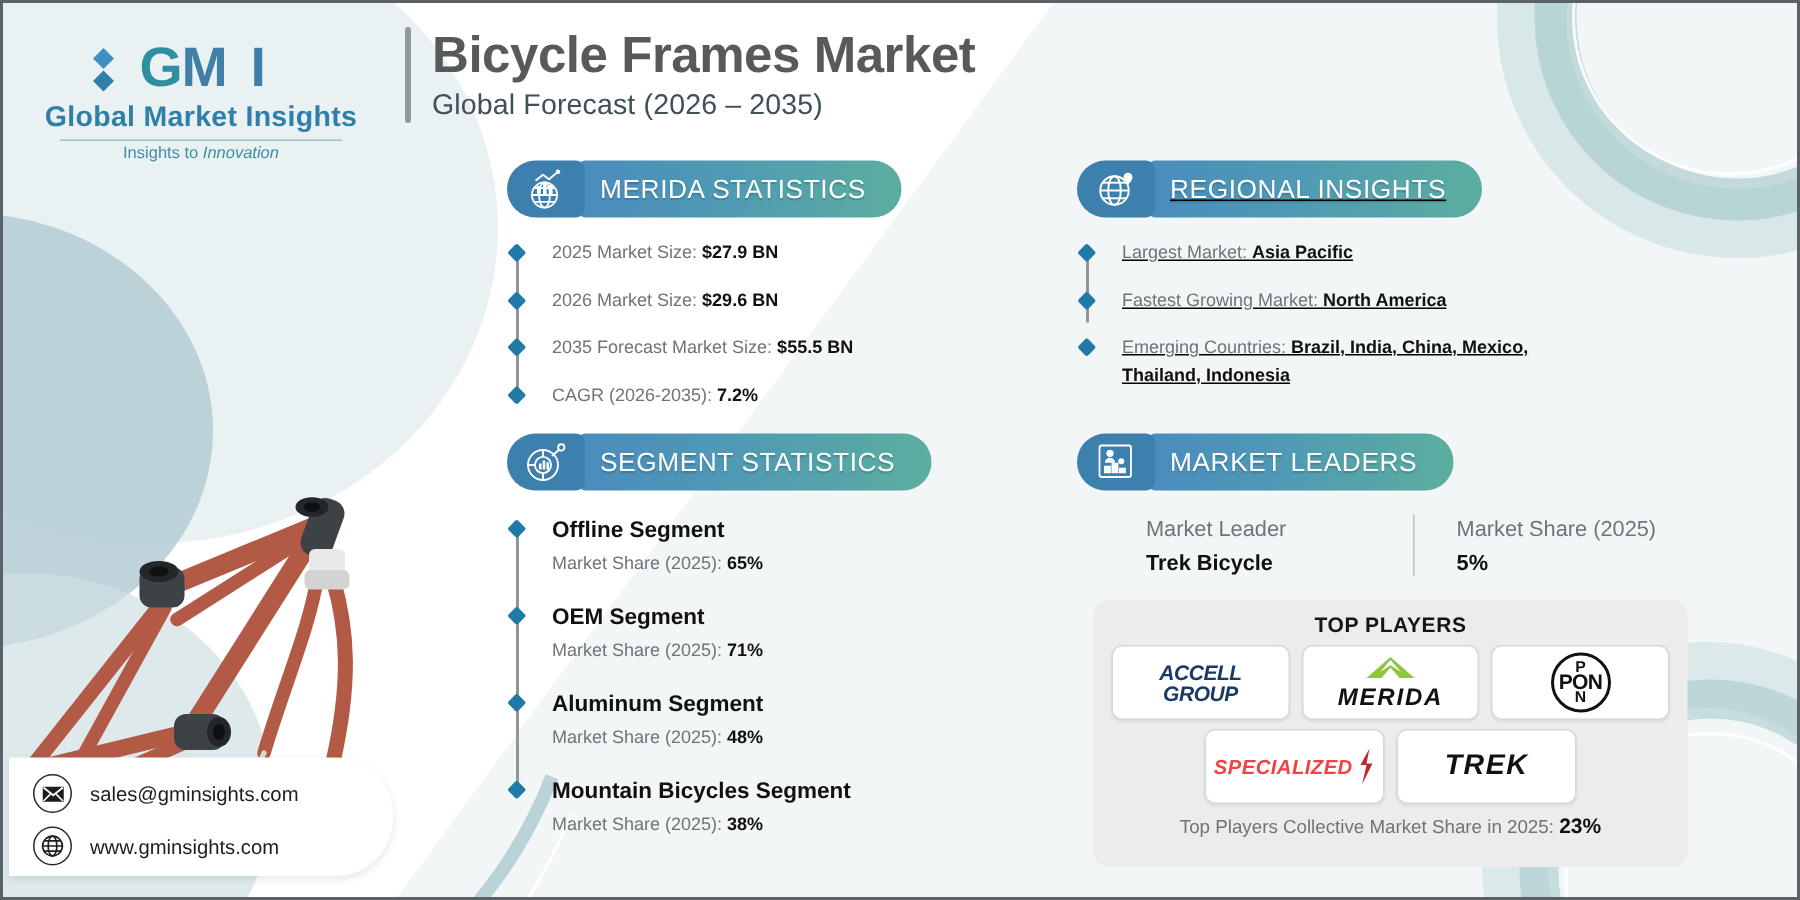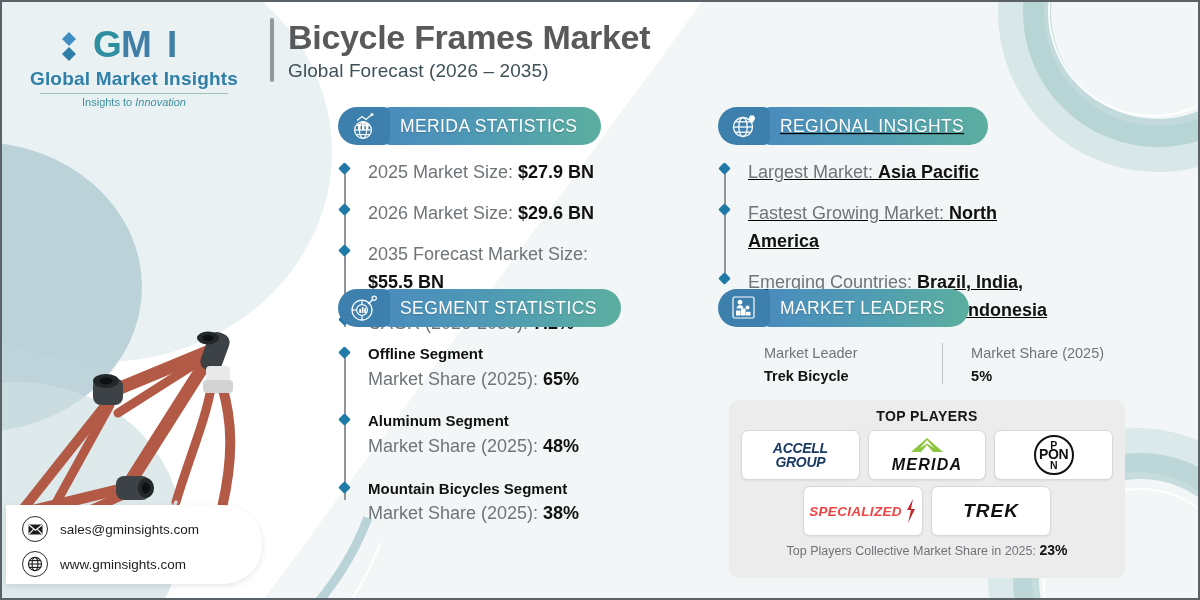--- a/index.html
+++ b/index.html
@@ -128,21 +128,21 @@
     position: absolute; left: 6px; top: 8px; bottom: 10px;
     width: 2px; background: #8f9599;
   }
   .bitem { position: relative; margin-bottom: 13px; }
   .bitem:last-child { margin-bottom: 0; }
   .bdot {
     position: absolute; left: -28px; top: 5px;
     width: 9px; height: 9px; background: #1f7aa8;
     transform: rotate(45deg); border-radius: 1.5px;
   }
-  .btxt { font-size: 18px; color: #6e7478; line-height: 1.55; }
+  .btxt { font-size: 12px; color: #6e7478; line-height: 1.55; }
   .btxt b { color: #111111; font-weight: bold; }
   .seg-head { font-size: 15px; color: #111111; font-weight: bold; line-height: 1.5; }
 
   
   .ml-grid {
     margin-top: 16px; margin-left: 46px;
     display: flex; align-items: stretch; gap: 4px;
   }
   .ml-col { width: 186px; }
   .ml-col.second { padding-left: 28px; border-left: 1px solid #b9bfc3; }
@@ -354,20 +354,25 @@
     </div>
     <div class="blist" style="margin-top:16px;">
       <div class="bline" style="bottom:28px;"></div>
       <div class="bitem" style="margin-bottom:17px;">
         <span class="bdot"></span>
         <div class="seg-head">Offline Segment</div>
         <div class="btxt"><span>Market Share (2025): </span><b>65%</b></div>
       </div>
       <div class="bitem" style="margin-bottom:17px;">
         <span class="bdot"></span>
+        <div class="seg-head">OEM Segment</div>
+        <div class="btxt"><span>Market Share (2025): </span><b>71%</b></div>
+      </div>
+      <div class="bitem" style="margin-bottom:17px;">
+        <span class="bdot"></span>
         <div class="seg-head">Aluminum Segment</div>
         <div class="btxt"><span>Market Share (2025): </span><b>48%</b></div>
       </div>
       <div class="bitem">
         <span class="bdot"></span>
         <div class="seg-head">Mountain Bicycles Segment</div>
         <div class="btxt"><span>Market Share (2025): </span><b>38%</b></div>
       </div>
     </div>
   </div>

